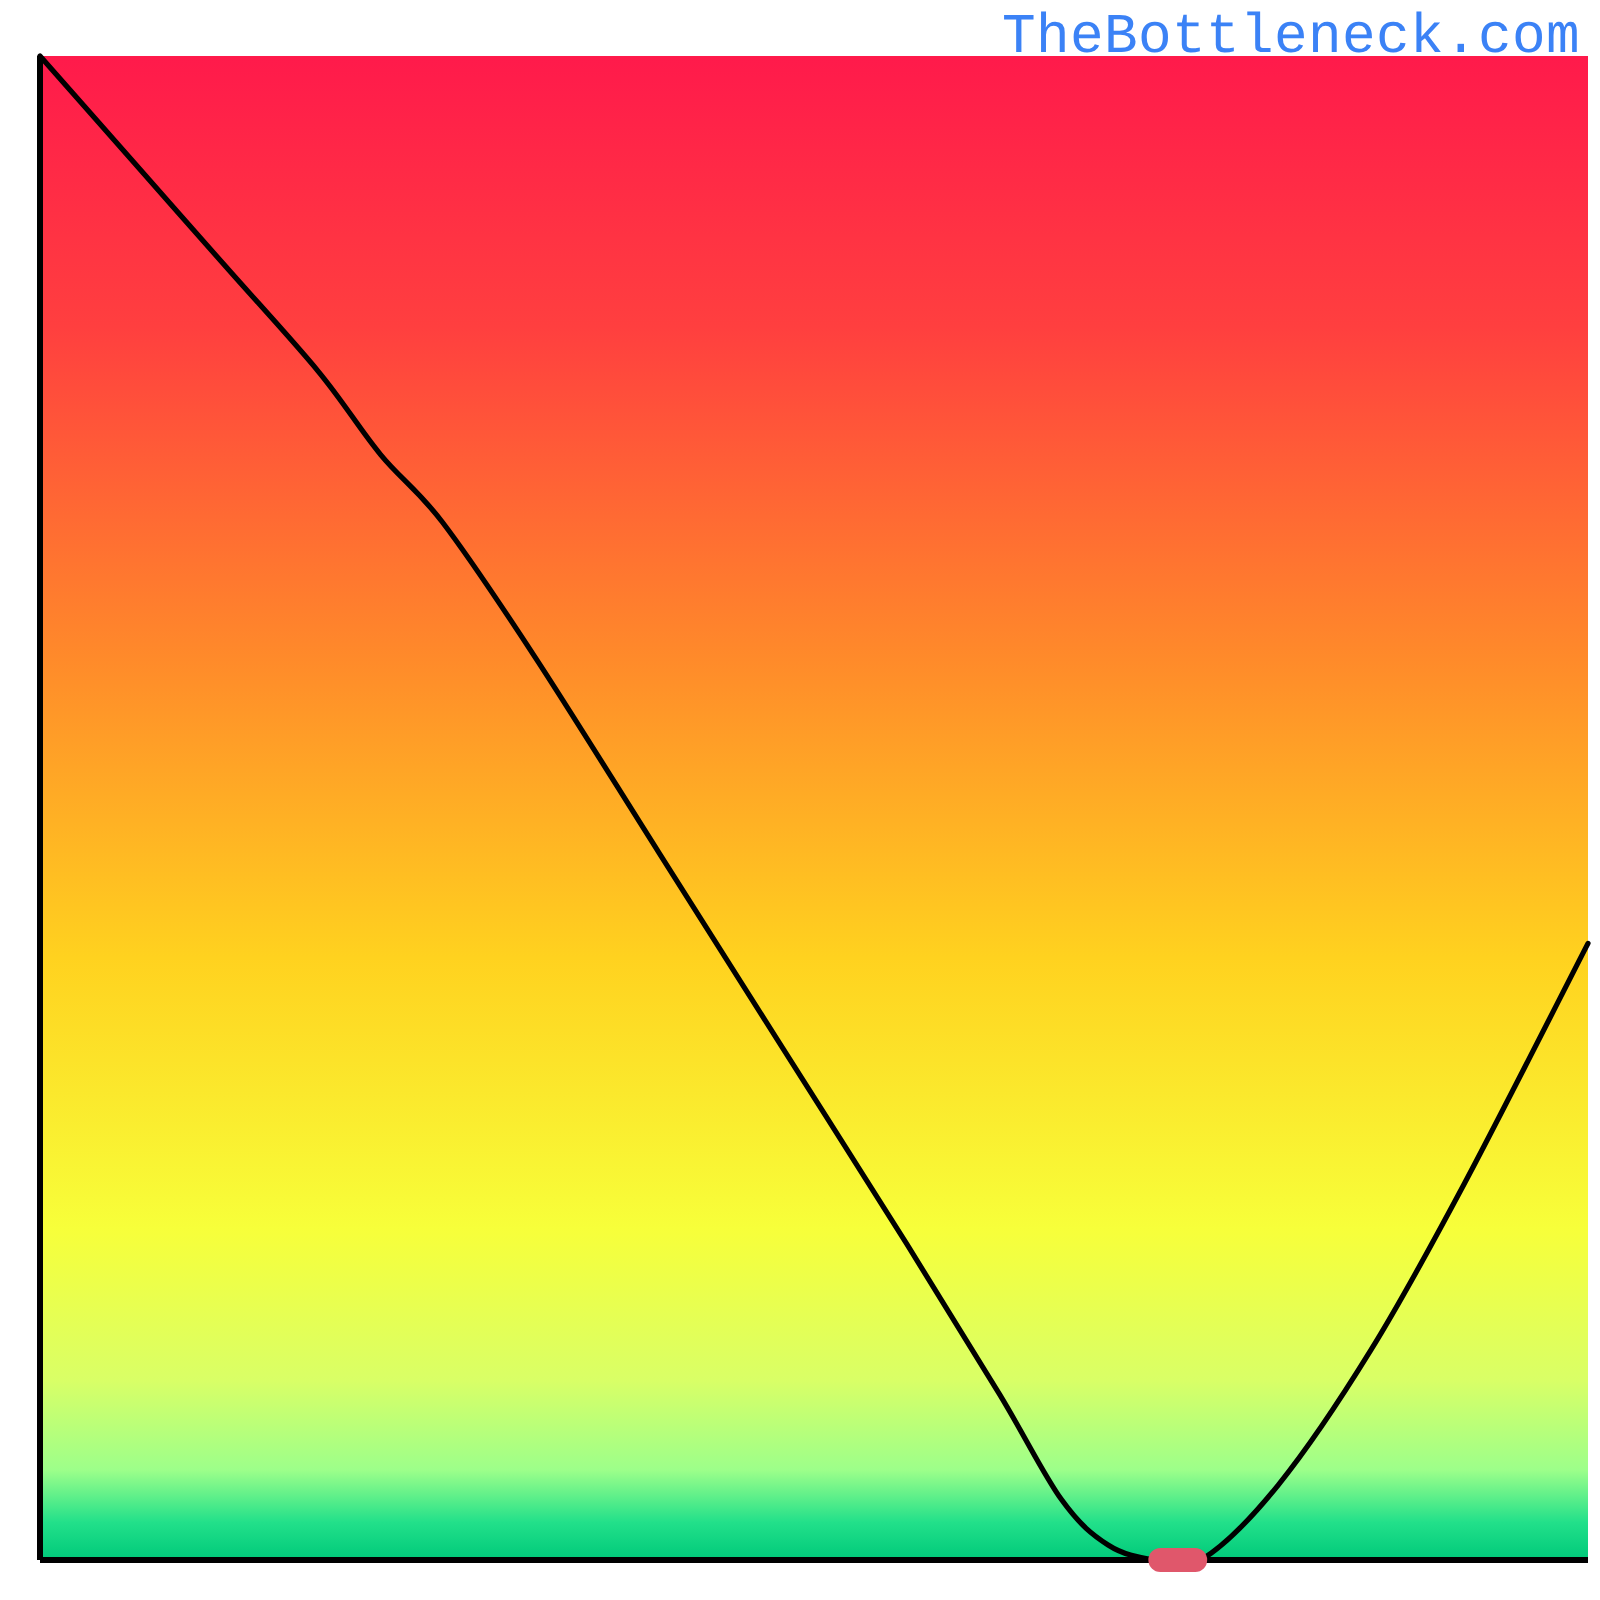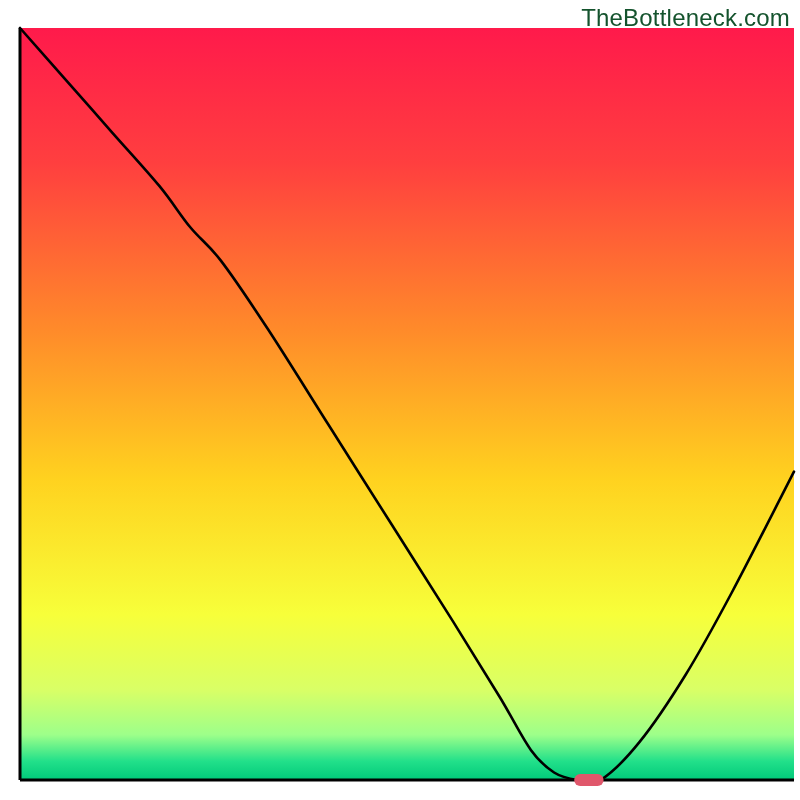--- a/index.html
+++ b/index.html
@@ -12,23 +12,23 @@
   }
   .frame {
     position: relative;
     width: 800px;
     height: 800px;
   }
   .watermark {
     position: absolute;
     top: 4px;
     right: 10px;
-    font-family: Liberation Sans, sans-serif;
-    font-size: 24px;
-    color: #14532d;
+    font-family: Liberation Mono, monospace;
+    font-size: 28px;
+    color: #3b82f6;
     letter-spacing: 0.2px;
   }
   svg {
     display: block;
   }
 </style>
 </head>
 <body>
 
 <div class="frame">

